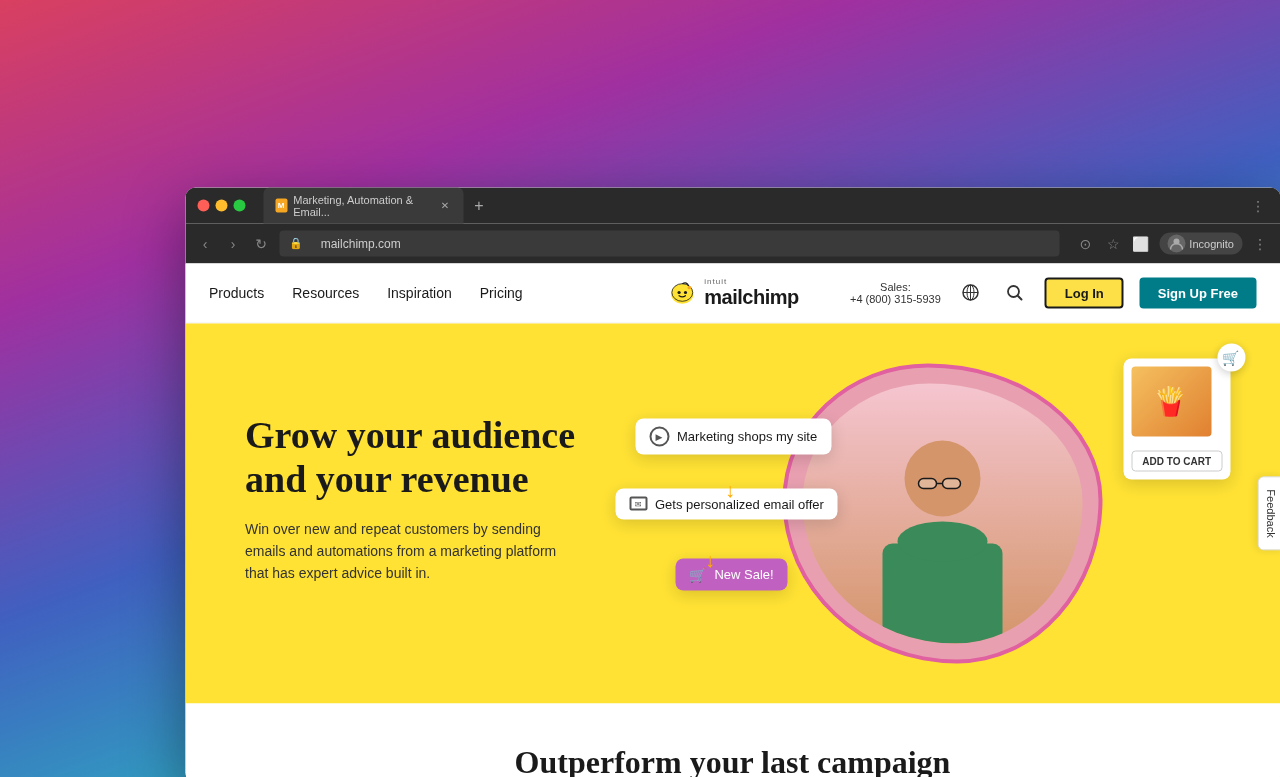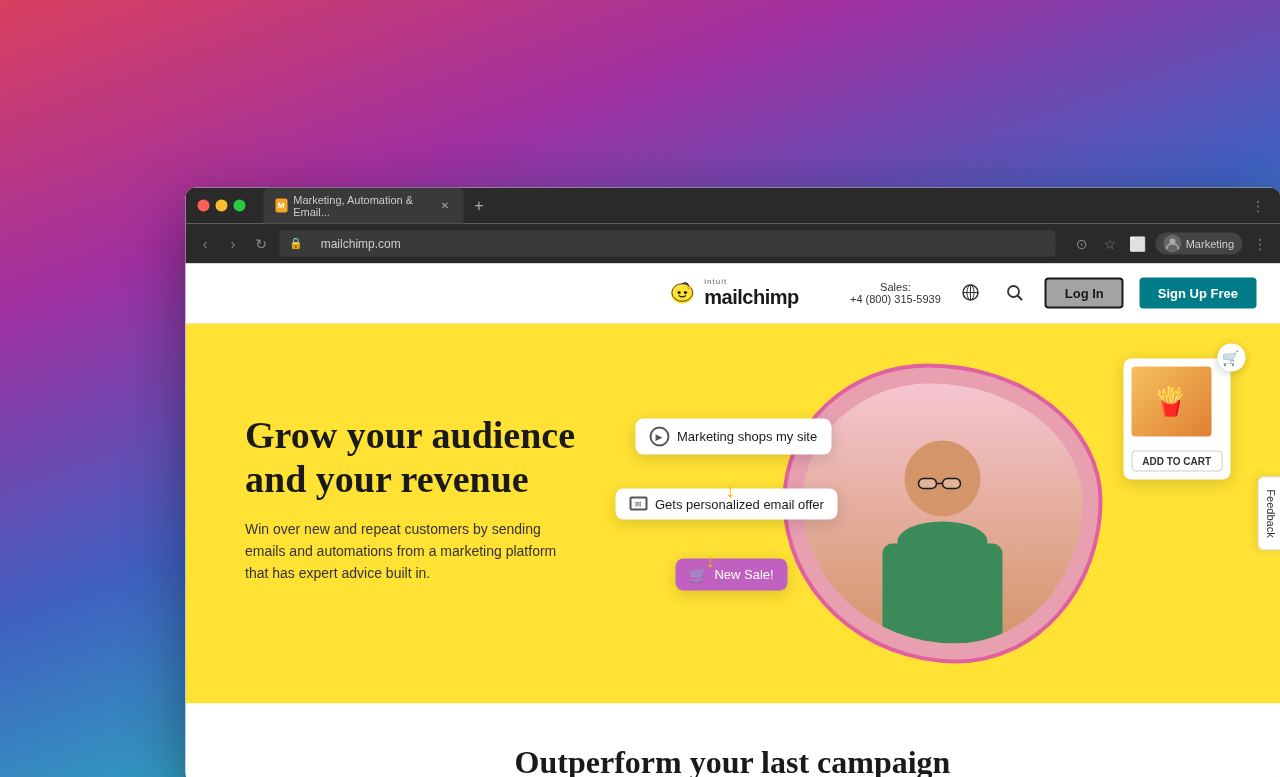--- a/index.html
+++ b/index.html
@@ -266,21 +266,21 @@
       font-size: 16px;
     }
 
     .login-btn {
       border: 2px solid #1a1a1a;
       border-radius: 4px;
       padding: 6px 18px;
       font-size: 13px;
       font-weight: 600;
       cursor: pointer;
-      background: #a3a3a3;
+      background: #fde047;
       color: #1a1a1a;
     }
 
     .signup-btn {
       background: #007c89;
       color: #fff;
       border: none;
       border-radius: 4px;
       padding: 8px 18px;
       font-size: 13px;
@@ -583,29 +583,35 @@
       <div class="browser-action-btn">⊙</div>
       <div class="browser-action-btn">☆</div>
       <div class="browser-action-btn">⬜</div>
       <div class="incognito-badge">
         <div class="incognito-avatar">
           <svg width="14" height="14" viewBox="0 0 14 14" fill="none">
             <circle cx="7" cy="5" r="3" fill="#aaa"></circle>
             <path d="M1 13c0-3.314 2.686-6 6-6s6 2.686 6 6" stroke="#aaa" stroke-width="1.5" fill="none"></path>
           </svg>
         </div>
-        <span>Marketing</span>
+        <span>Incognito</span>
       </div>
       <div class="browser-action-btn">⋮</div>
     </div>
   </div>
 
   <div class="page-content">
 
     <div class="site-nav nav-relative">
+      <div class="nav-links">
+        <a class="nav-link">Products</a>
+        <a class="nav-link">Resources</a>
+        <a class="nav-link">Inspiration</a>
+        <a class="nav-link">Pricing</a>
+      </div>
 
       <div class="nav-logo">
         <svg class="mc-logo-icon" viewBox="0 0 40 40" fill="none" xmlns="http://www.w3.org/2000/svg">
           <ellipse cx="20" cy="22" rx="14" ry="12" fill="#ffe234"></ellipse>
           <ellipse cx="20" cy="20" rx="13" ry="11" fill="#ffe234" stroke="#1a1a1a" stroke-width="1"></ellipse>
           <circle cx="16" cy="20" r="2" fill="#1a1a1a"></circle>
           <circle cx="24" cy="20" r="2" fill="#1a1a1a"></circle>
           <path d="M16 24 Q20 27 24 24" stroke="#1a1a1a" stroke-width="1.5" fill="none" stroke-linecap="round"></path>
           <path d="M20 9 Q26 6 28 12" stroke="#1a1a1a" stroke-width="1.5" fill="none"></path>
           <ellipse cx="29" cy="14" rx="2.5" ry="2" fill="#f5a623"></ellipse>

